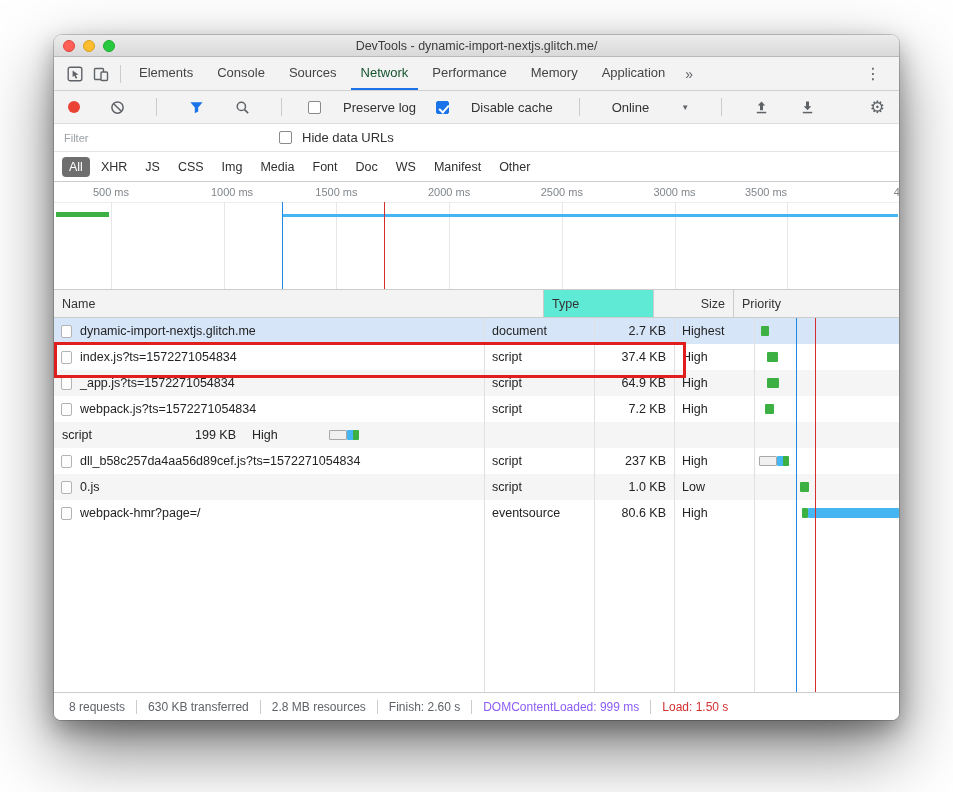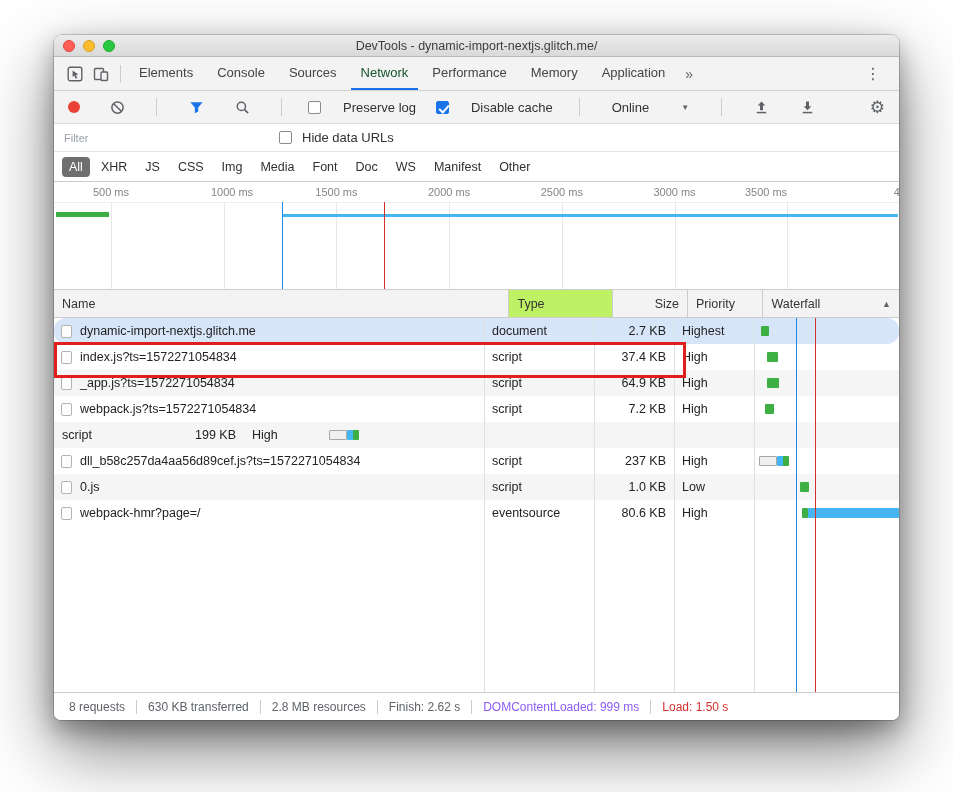--- a/index.html
+++ b/index.html
@@ -67,30 +67,30 @@
   .tl-rule { position: absolute; left: 0; right: 0; top: 20px; height: 1px; background: #eee; }
   .ov-bar { position: absolute; }
   .ov-vline { position: absolute; top: 20px; bottom: 0; width: 1px; }
 
   
   .grid-header { height: 28px; display: flex; background: #f3f3f3; border-bottom: 1px solid #ccc;
     font-size: 12.5px; color: #333; }
   .hcell { display: flex; align-items: center; padding: 0 8px; border-right: 1px solid #ccc; cursor: pointer; }
   .hcell:last-child { border-right: none; }
   .h-name { width: 490px; }
-  .h-type { width: 110px; background: #bef264; }
+  .h-type { width: 110px; background: #5eead4; }
   .h-size { width: 80px; justify-content: flex-end; }
   .h-priority { width: 80px; }
   .h-waterfall { width: 145px; justify-content: space-between; }
   .sort-tri { font-size: 9px; color: #5f6368; }
 
   .grid-body { position: relative; height: 374px; background: #fff; overflow: hidden; }
   .row { height: 26px; display: flex; font-size: 12.5px; color: #232323; position: relative; cursor: pointer; }
   .row:nth-child(odd) { background: #f5f5f5; }
-  .row.selected { background: #d7e5f9; border-radius: 12px; }
+  .row.selected { background: #d7e5f9; }
   .row.highlighted::after { content: ""; position: absolute; left: 0; top: -2px; width: 626px; height: 30px;
     border: 3px solid #e01e1e; pointer-events: none; z-index: 6; }
   .cell { display: flex; align-items: center; padding: 0 8px; overflow: hidden; white-space: nowrap; }
   .c-name { width: 430px; padding-left: 7px; }
   .c-type { width: 110px; }
   .c-size { width: 80px; justify-content: flex-end; }
   .c-priority { width: 80px; }
   .c-wf { width: 145px; position: relative; padding: 0; }
   .file-icon { width: 11px; height: 13px; border: 1px solid #b3b3b3; border-radius: 2px;
     background: #fdfdfd; margin-right: 8px; flex: none; }
@@ -244,24 +244,20 @@
       <div class="ov-bar" style="left: 228px; top: 32px; width: 616px; height: 3px; background: rgb(69, 182, 242);"></div>
       <div class="ov-vline" style="left: 228px; background: rgb(30, 136, 229);"></div>
       <div class="ov-vline" style="left: 330px; background: rgb(211, 47, 47);"></div>
     </div>
 
   <div class="grid-header">
     <div class="hcell h-name">Name</div>
     <div class="hcell h-type">Type</div>
     <div class="hcell h-size">Size</div>
     <div class="hcell h-priority">Priority</div>
-    <div class="hcell h-waterfall">
-      <span>Waterfall</span>
-      <span class="sort-tri">▲</span>
-    </div>
   </div>
 
   <div class="grid-body" id="grid-body">
     <div class="row selected">
       <div class="cell c-name">
           <span class="file-icon"></span>
           <span>dynamic-import-nextjs.glitch.me</span>
         </div>
       <div class="cell c-type">document</div>
       <div class="cell c-size">2.7 KB</div>
@@ -360,18 +356,18 @@
       <div class="overlay-line" style="left: 620px; background: rgb(224, 224, 224);"></div>
       <div class="overlay-line" style="left: 700px; background: rgb(224, 224, 224);"></div>
       <div class="overlay-line" style="left: 742px; background: rgb(30, 136, 229);"></div>
       <div class="overlay-line" style="left: 761px; background: rgb(211, 47, 47);"></div>
     </div>
 
   <div class="statusbar">
     <span class="sb-item">8 requests</span>
     <span class="sb-item">630 KB transferred</span>
     <span class="sb-item">2.8 MB resources</span>
-    <span class="sb-item">Finish: 2.62 s</span>
+    <span class="sb-item">Finish: 2.60 s</span>
     <span class="sb-item" style="color: #8b5cf6;">DOMContentLoaded: 999 ms</span>
     <span class="sb-item" style="color: rgb(211, 47, 47);">Load: 1.50 s</span>
   </div>
 
 </div>
 
 </body></html>

